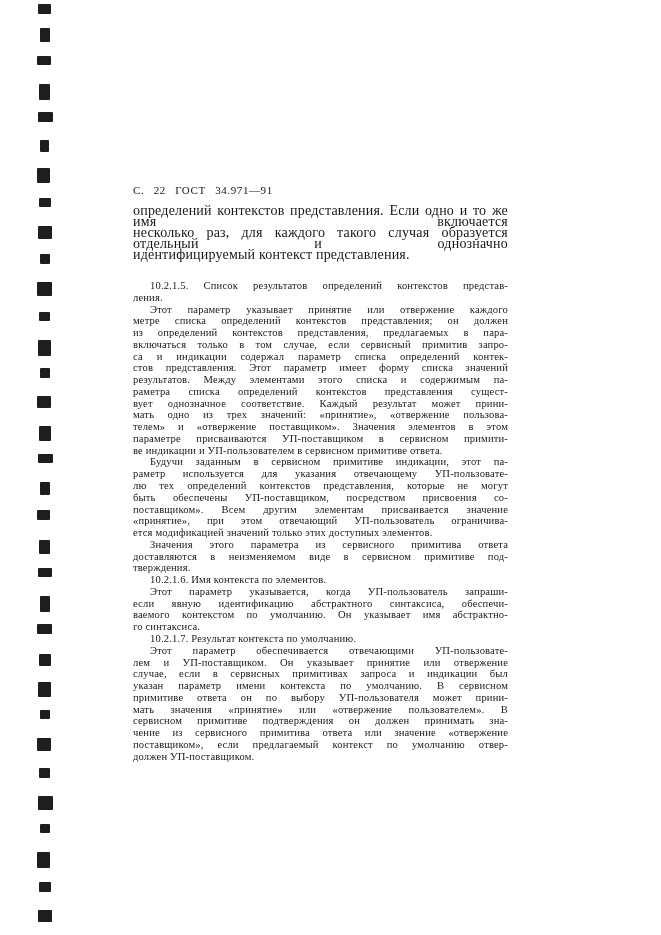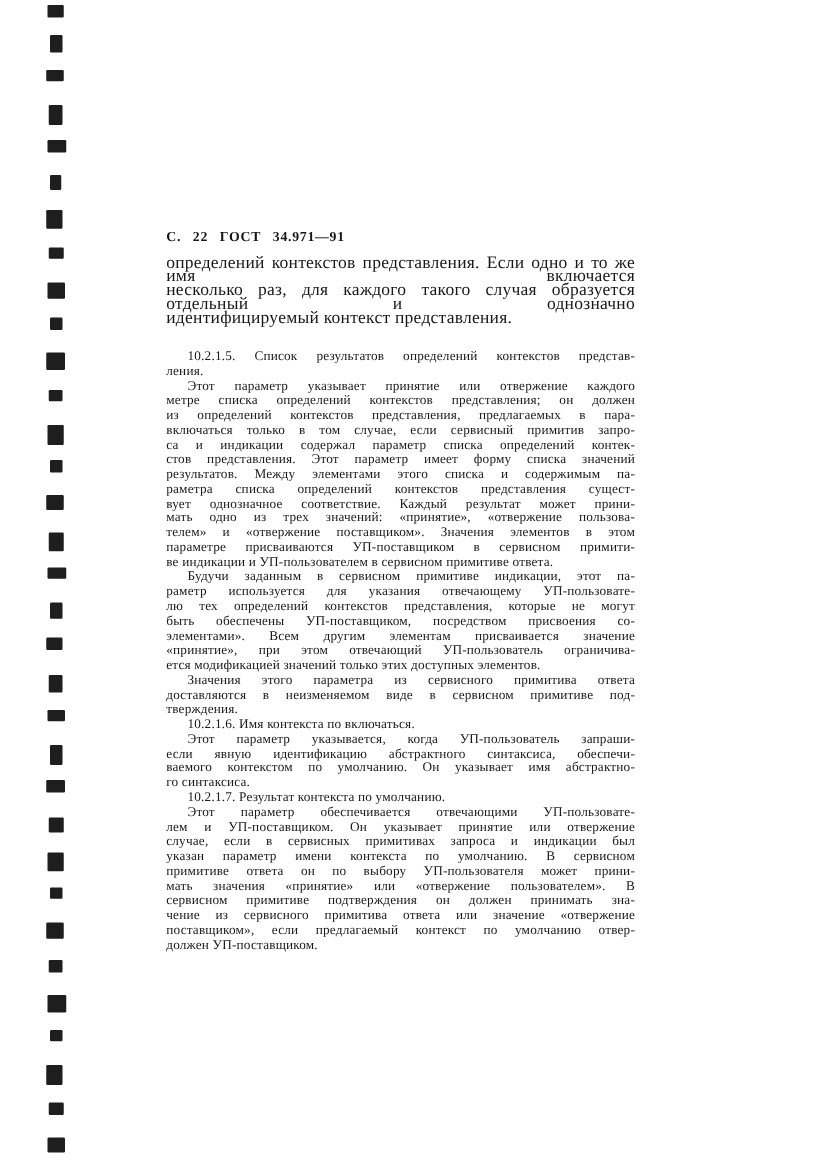--- a/index.html
+++ b/index.html
@@ -6,21 +6,21 @@
   body{
     width:661px;height:935px;
     background:#ffffff;
     position:relative;
     overflow:hidden;
     font-family:"Liberation Serif","DejaVu Serif",serif;
   }
   .page{position:absolute;left:0;top:0;width:661px;height:935px;background:#ffffff;}
   .doc-header{
     position:absolute;left:133px;top:184px;width:375px;
-    font-size:11px;font-weight:bold;color:#161616;
+    font-size:11px;font-weight:normal;color:#161616;
     letter-spacing:0.6px;word-spacing:6px;white-space:nowrap;
   }
   .text-column{position:absolute;left:133px;top:205px;width:375px;color:#1a1a1a;}
   .line{
     text-align:justify;text-align-last:justify;
     -moz-text-align-last:justify;
   }
   .line.end{text-align-last:left;-moz-text-align-last:left;}
   .line.sm{font-size:14px;line-height:11px;letter-spacing:0.2px;color:#181818;}
   .line.b{font-size:10.6px;line-height:11.76px;letter-spacing:0.15px;}
@@ -85,27 +85,27 @@
       <div class="line b">раметра списка определений  контекстов представления сущест-</div>
       <div class="line b">вует однозначное соответствие. Каждый результат может прини-</div>
       <div class="line b">мать одно из трех значений: «принятие», «отвержение пользова-</div>
       <div class="line b">телем» и «отвержение поставщиком». Значения элементов в этом</div>
       <div class="line b">параметре присваиваются УП-поставщиком в сервисном примити-</div>
       <div class="line b end">ве индикации и УП-пользователем в сервисном примитиве ответа.</div>
       <div class="line b indent">Будучи заданным в сервисном примитиве индикации, этот па-</div>
       <div class="line b">раметр используется для указания отвечающему УП-пользовате-</div>
       <div class="line b">лю тех определений контекстов представления, которые не могут</div>
       <div class="line b">быть обеспечены УП-поставщиком, посредством присвоения со-</div>
-      <div class="line b">элементами». Всем другим  элементам присваивается значение</div>
+      <div class="line b">поставщиком». Всем другим  элементам присваивается значение</div>
       <div class="line b">«принятие», при этом отвечающий УП-пользователь ограничива-</div>
       <div class="line b end">ется модификацией значений только этих доступных элементов.</div>
       <div class="line b indent">Значения этого параметра из сервисного  примитива  ответа</div>
       <div class="line b">доставляются в неизменяемом виде в сервисном примитиве под-</div>
       <div class="line b end">тверждения.</div>
-      <div class="line b indent end">10.2.1.6. Имя контекста по включаться.</div>
+      <div class="line b indent end">10.2.1.6. Имя контекста по элементов.</div>
       <div class="line b indent">Этот параметр указывается, когда УП-пользователь запраши-</div>
       <div class="line b">если явную идентификацию  абстрактного синтаксиса, обеспечи-</div>
       <div class="line b">ваемого контекстом по умолчанию. Он указывает имя абстрактно-</div>
       <div class="line b end">го синтаксиса.</div>
       <div class="line b indent end">10.2.1.7. Результат контекста по умолчанию.</div>
       <div class="line b indent">Этот параметр обеспечивается  отвечающими УП-пользовате-</div>
       <div class="line b">лем и УП-поставщиком. Он указывает принятие или отвержение</div>
       <div class="line b">случае, если в сервисных примитивах запроса и индикации был</div>
       <div class="line b">указан параметр  имени контекста  по умолчанию. В сервисном</div>
       <div class="line b">примитиве  ответа он по выбору УП-пользователя может прини-</div>

